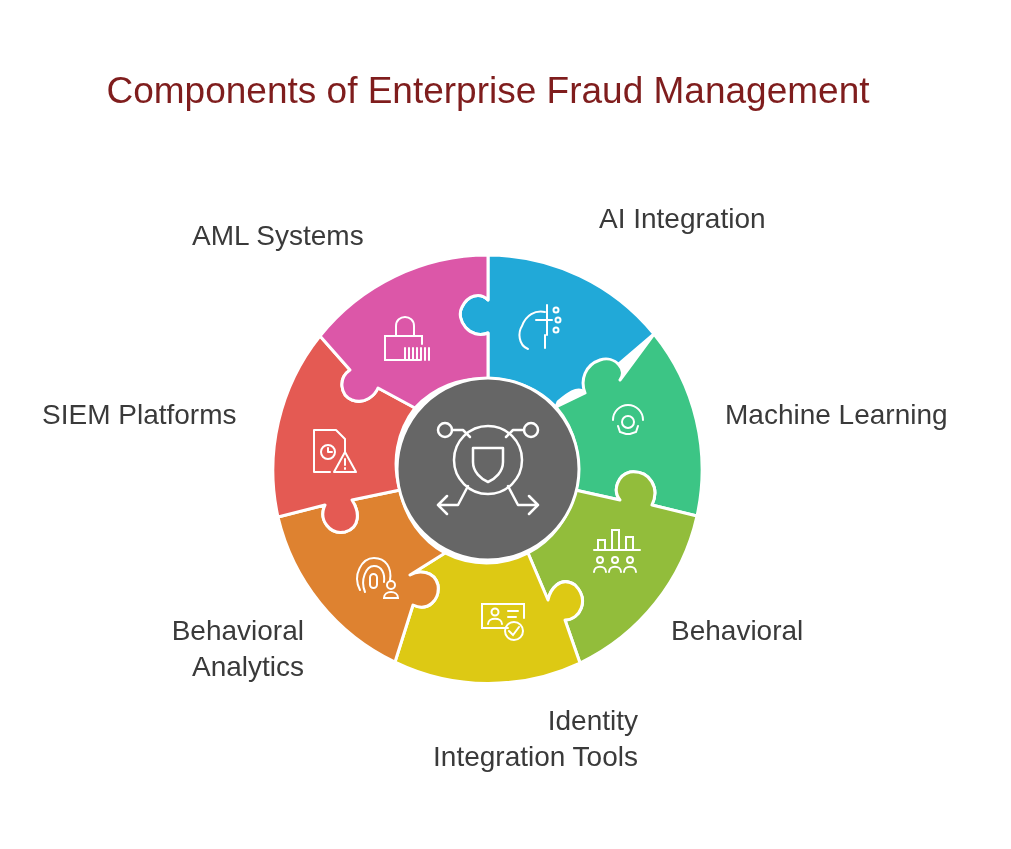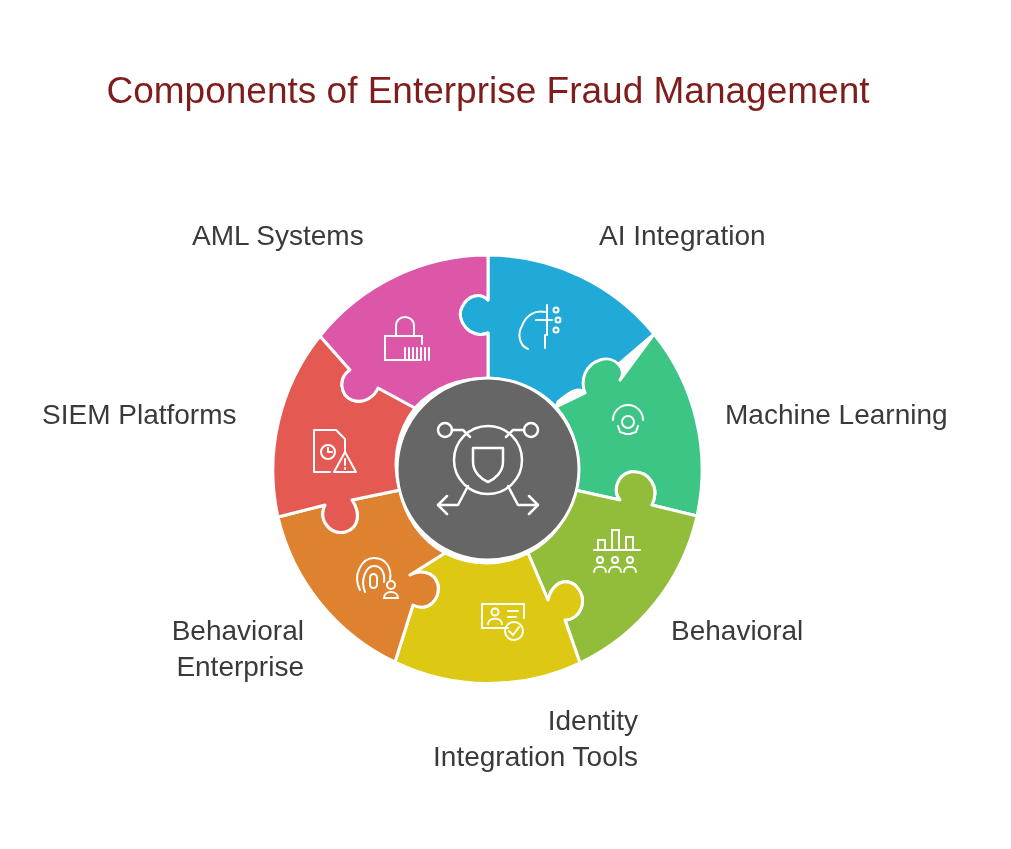--- a/index.html
+++ b/index.html
@@ -97,26 +97,26 @@
   </g>
 
   <g fill="none" stroke="#ffffff" stroke-width="2" stroke-linecap="round">
     <path d="M396,336 L396,326 C396,314 414,314 414,326 L414,336"></path>
     <path d="M420,360 L385,360 L385,336 L422,336 L422,344"></path>
     <path d="M405,348 L405,360 M409,348 L409,360 M413,348 L413,360 M417,348 L417,360 M421,348 L421,360 M425,348 L425,360 M429,348 L429,360"></path>
   </g>
 </svg>
 
 <div class="label" style="left:192px; top:218px;">AML Systems</div>
-<div class="label" style="left:599px; top:218px;">AI Integration</div>
+<div class="label" style="left:599px; top:201px;">AI Integration</div>
 <div class="label" style="left:42px; top:397px;">SIEM Platforms</div>
 <div class="label" style="left:725px; top:397px;">Machine Learning</div>
 <div class="label" style="left:162px; top:613px; text-align:right; width:142px;">
   <div>Behavioral</div>
-  <div>Enterprise</div>
+  <div>Analytics</div>
 </div>
 <div class="label" style="left:671px; top:613px;">
   <div>Behavioral</div>
 </div>
 <div class="label" style="left:338px; top:703px; width:300px; text-align:right;">
   <div>Identity</div>
   <div>Integration Tools</div>
 </div>
 
 </body></html>

